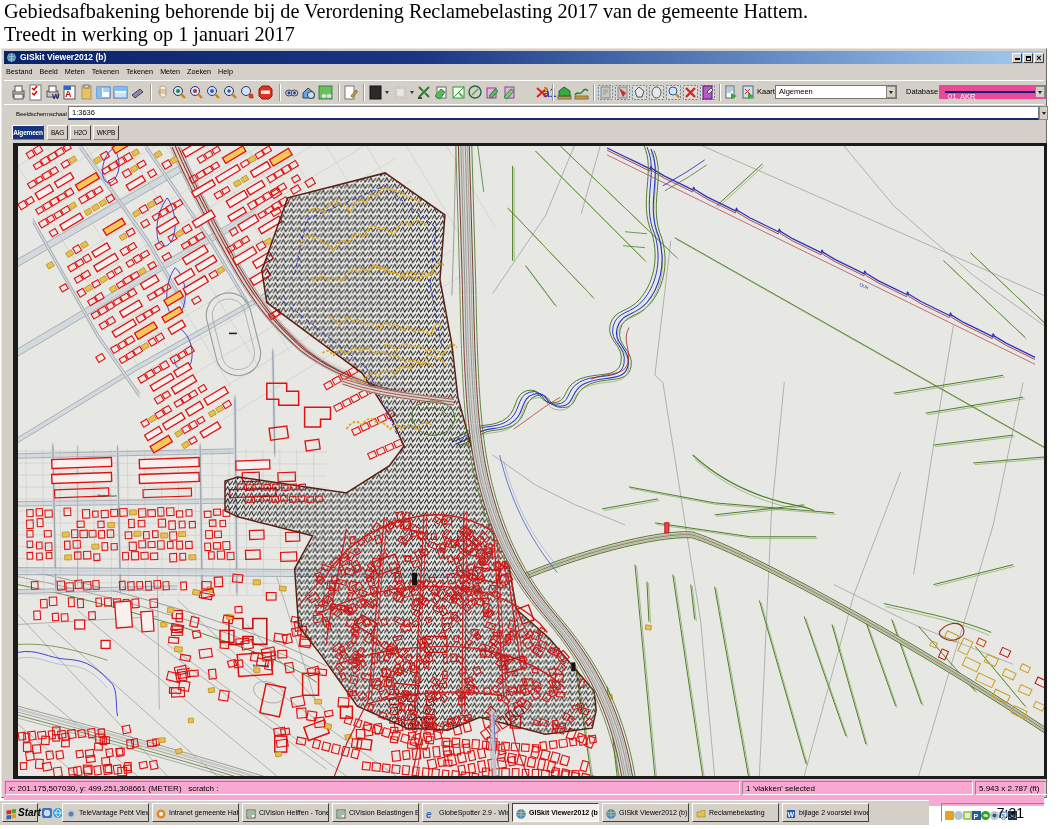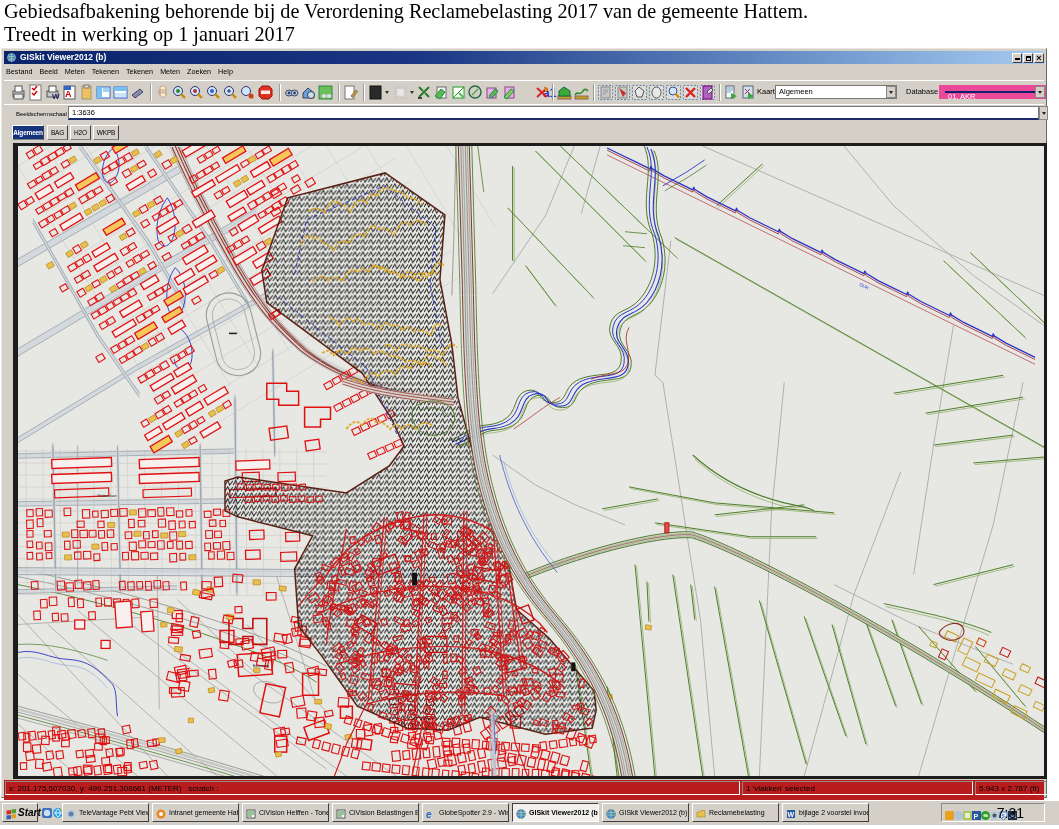--- a/index.html
+++ b/index.html
@@ -12,23 +12,23 @@
 .ic{position:absolute;top:3px;width:17px;height:17px}
 .sep{position:absolute;top:3px;width:2px;height:17px;border-left:1px solid #9a9a96;border-right:1px solid #fff}
 .schaal{position:absolute;left:2px;top:55px;right:2px;height:19px;background:#d4d0c8;border-top:1px solid #fff}
 .slabel{position:absolute;left:12px;top:3px;font-size:6px;letter-spacing:-0.1px;color:#000;line-height:12px}
 .sinput{position:absolute;left:64px;top:1px;width:971px;height:14px;background:#fff;border:1px solid #7a7a7a;border-bottom:2px solid #1a2a6a;font-size:7.5px;line-height:11px;padding-left:3px}
 .sdrop{position:absolute;left:1035px;top:1px;width:9px;height:14px;background:#d4d0c8;border:1px solid #888}
 .tabs{position:absolute;left:2px;top:74px;right:2px;height:20px;background:#d4d0c8}
 .tab{position:absolute;top:2px;height:15px;background:#d4d0c8;border-top:1px solid #fff;border-left:1px solid #fff;border-right:1px solid #404040;border-bottom:1px solid #808080;font-size:6.5px;text-align:center;line-height:14px;color:#000;letter-spacing:-0.2px}
 .tab.act{background:#16337e;color:#fff;font-weight:bold}
 .mapfr{position:absolute;left:11px;top:94px;width:1034px;height:636px;border:3px solid #1c1c1c;border-left:5px solid #1c1c1c;background:#e7e7e4}
-.status{position:absolute;left:2px;top:731px;right:2px;height:26px;background:#b91c1c}
+.status{position:absolute;left:2px;top:731px;right:2px;height:26px;background:#f9a8d4}
 .sp{position:absolute;top:1px;height:14px;border-top:1px solid #8a8a86;border-left:1px solid #8a8a86;border-right:1px solid #fff;border-bottom:1px solid #fff;font-size:8px;line-height:13px;color:#000;padding-left:3px;white-space:nowrap;overflow:hidden}
-.task{position:absolute;left:0;top:800px;width:1059px;height:25px;background:#d4d0c8;border-top:1px solid #fff}
+.task{position:absolute;left:0;top:800px;width:929px;height:25px;background:#d4d0c8;border-top:1px solid #fff}
 .start{position:absolute;left:2px;top:2px;width:36px;height:19px;background:#d4d0c8;border-top:1px solid #fff;border-left:1px solid #fff;border-right:1px solid #404040;border-bottom:1px solid #404040;font-size:10px;font-weight:bold;line-height:18px;padding-left:15px;font-style:italic}
 .tkb{position:absolute;top:2px;width:87px;height:19px;background:#d4d0c8;border-top:1px solid #fff;border-left:1px solid #fff;border-right:1px solid #404040;border-bottom:1px solid #404040;font-size:7px;line-height:17px;padding-left:16px;white-space:nowrap;overflow:hidden}
 .tkb.act{background:#f2f0ec;border-top:1px solid #404040;border-left:1px solid #404040;border-right:1px solid #fff;border-bottom:1px solid #fff;font-weight:bold}
 .tray{position:absolute;left:941px;top:2px;width:104px;height:19px;border-top:1px solid #8a8a86;border-left:1px solid #8a8a86;border-right:1px solid #fff;border-bottom:1px solid #fff;font-size:9px;line-height:18px}
 </style></head>
 <body>
 <div class="hdr">Gebiedsafbakening behorende bij de Verordening Reclamebelasting 2017 van de gemeente Hattem.<br>Treedt in werking op 1 januari 2017</div>
 <div class="win">
   <div class="tbar"><span style="position:absolute;left:3px;top:2px"><svg width="9" height="9" viewBox="0 0 9 9" style="">
           <circle cx="4.5" cy="4.5" r="4" fill="#3a8ad0" stroke="#ddd" stroke-width="0.5"></circle>

